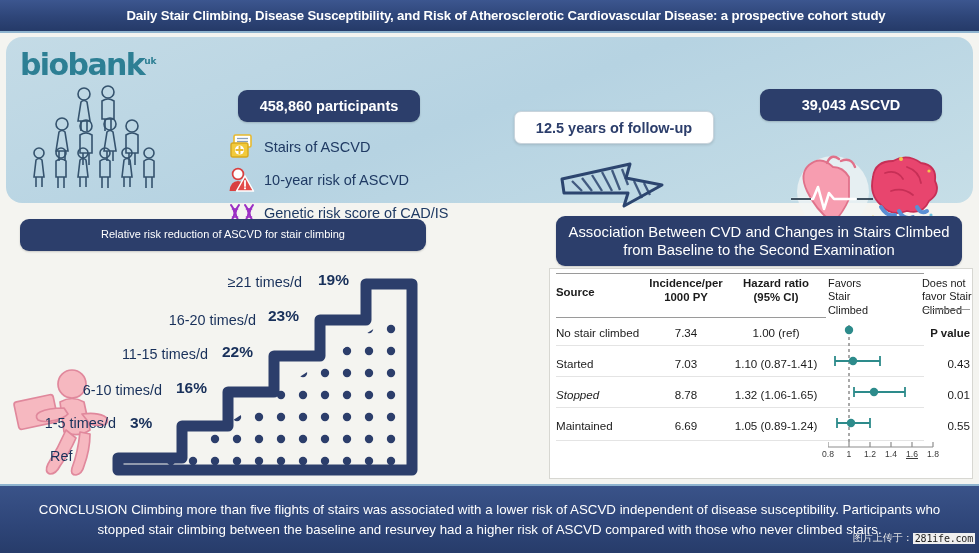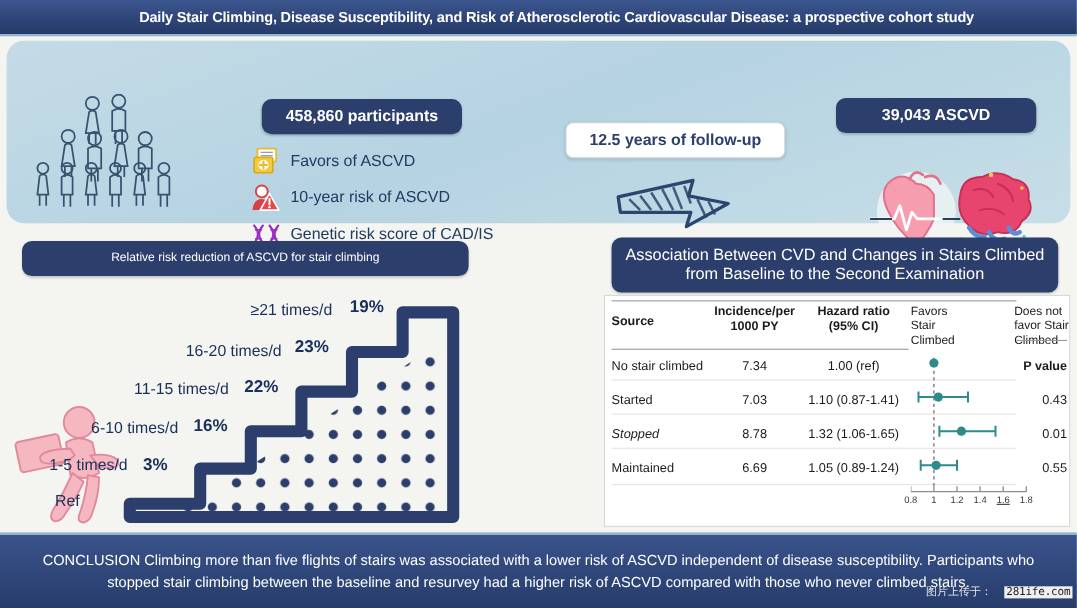--- a/index.html
+++ b/index.html
@@ -128,40 +128,43 @@
   .conclusion {
     position: absolute; left: 0; top: 484px; width: 979px; height: 69px;
     background: linear-gradient(180deg,#3a5389 0%,#2e4578 60%,#273c6a 100%);
     color: #fff; font-size: 13.3px; line-height: 1.45;
     display: flex; align-items: center; justify-content: center;
     text-align: center; padding: 4px 22px;
     border-top: 2px solid #8fb4cf;
   }
   .watermark {
     position: absolute; right: 4px; bottom: 8px;
-    display: flex; align-items: center; gap: 11px;
+    display: flex; align-items: center; gap: 0;
     font-size: 10.5px; font-family: "DejaVu Sans Mono", monospace; justify-content: flex-end;
   }
   .wm-cn { color: #e8e8e8; font-family: "DejaVu Sans", sans-serif; font-size: 10px; }
   .wm-box {
     background: #efefef; color: #1c1c1c; padding: 0 2px;
     font-size: 10px; letter-spacing: -0.2px;
   }
 </style>
 </head>
 <body>
 
 <div id="root">
 
   <div class="title-bar">
     <span>Daily Stair Climbing, Disease Susceptibility, and Risk of Atherosclerotic Cardiovascular Disease: a prospective cohort study</span>
   </div>
 
   <div class="top-panel">
 
+    <div class="biobank-logo">
+      <span>biobank</span><sup>uk</sup>
+    </div>
 
     <svg class="people-group" viewBox="0 0 150 105">
       <g fill="none" stroke="#35536e" stroke-width="1.6">
         <g transform="translate(52,2)">
             <circle cx="8" cy="7" r="6"></circle>
             <path d="M2 34 L5 15 Q8 12 11 15 L14 34 Z"></path>
             <path d="M5 34 L5 44 M11 34 L11 44"></path>
           </g>
         <g transform="translate(76,0)">
             <circle cx="8" cy="7" r="6"></circle>
@@ -228,21 +231,21 @@
     <div class="bullets">
       <div class="bullet">
         <svg class="bicon" viewBox="0 0 30 26">
           <rect x="6" y="1" width="17" height="12" rx="1.5" fill="#fff" stroke="#e8b92e" stroke-width="1.6"></rect>
           <line x1="9" y1="4.5" x2="20" y2="4.5" stroke="#8aa0bb" stroke-width="1.3"></line>
           <line x1="9" y1="7.5" x2="20" y2="7.5" stroke="#8aa0bb" stroke-width="1.3"></line>
           <rect x="3" y="9" width="17" height="14" rx="2" fill="#f2ca3c" stroke="#d8a81c" stroke-width="1.4"></rect>
           <circle cx="11.5" cy="16" r="4.6" fill="#fff"></circle>
           <path d="M11.5 12.8 v6.4 M8.3 16 h6.4" stroke="#e8b92e" stroke-width="1.9" stroke-linecap="round"></path>
         </svg>
-        <span class="blabel">Favors of ASCVD</span>
+        <span class="blabel">Stairs of ASCVD</span>
       </div>
       <div class="bullet">
         <svg class="bicon" viewBox="0 0 30 26">
           <circle cx="10" cy="7" r="5.4" fill="#fff" stroke="#d94040" stroke-width="1.7"></circle>
           <path d="M1.5 24 Q2.5 14 10 14 Q17.5 14 18.5 24 Z" fill="#d94040"></path>
           <path d="M17 9 L25.5 24 L8.5 24 Z" fill="#e24b4b" stroke="#fff" stroke-width="1.5" stroke-linejoin="round"></path>
           <path d="M17 14 v5" stroke="#fff" stroke-width="1.8" stroke-linecap="round"></path>
           <circle cx="17" cy="21.3" r="1.1" fill="#fff"></circle>
         </svg>
         <span class="blabel">10-year risk of ASCVD</span>

